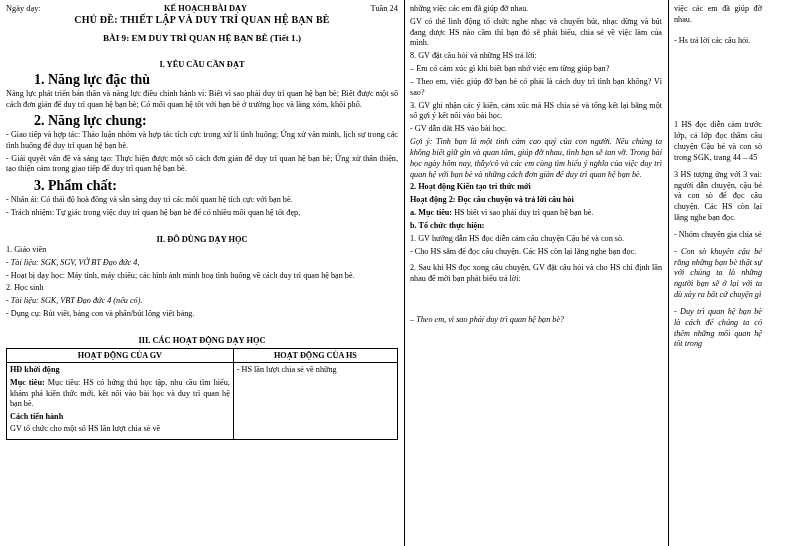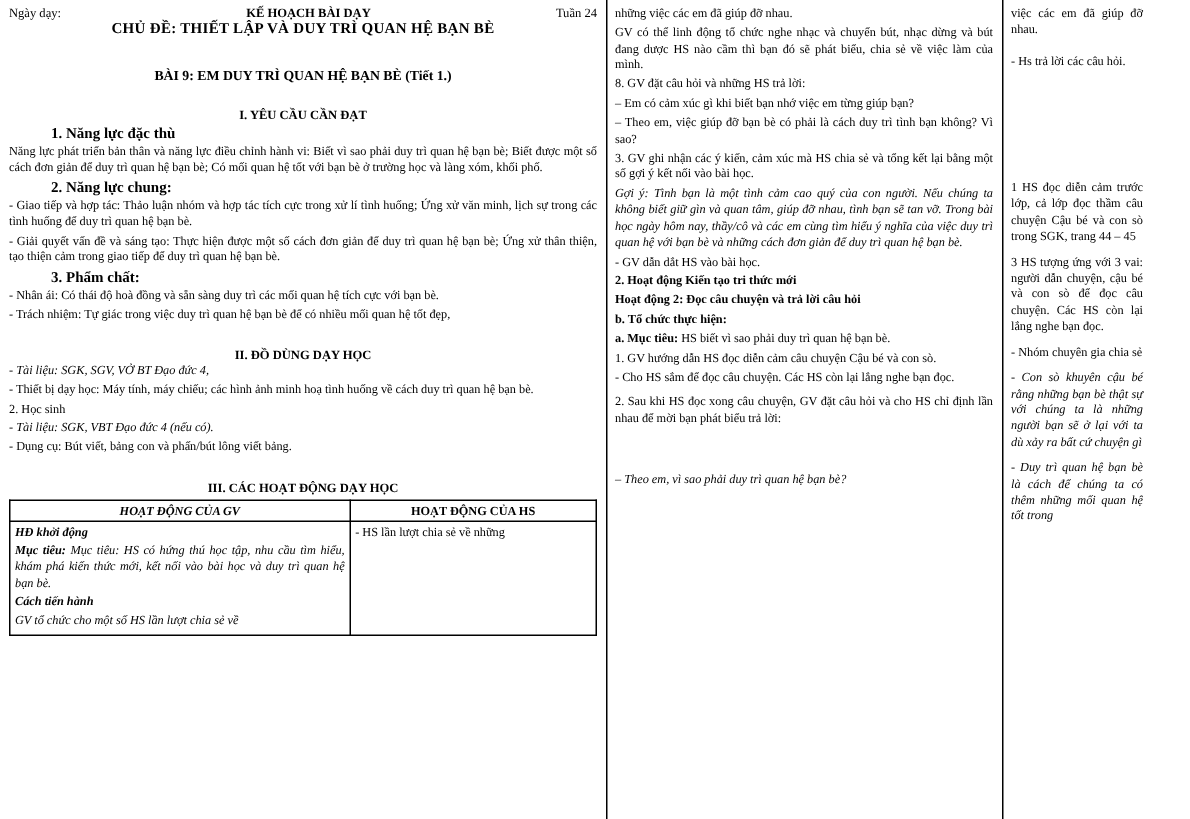--- a/index.html
+++ b/index.html
@@ -43,33 +43,33 @@
     text-align: center;
     font-weight: bold;
     font-size: 10px;
     letter-spacing: .2px;
     margin-top: 1px;
   }
   .title-sub {
     text-align: center;
     font-weight: bold;
     font-size: 9.2px;
-    margin-top: 20px;
+    margin-top: 8px;
     margin-bottom: 2px;
   }
   .sect {
     font-weight: bold;
     font-size: 8.4px;
     margin-top: 17px;
     margin-bottom: 1px;
   }
   .sect-i { text-align: center; }
   .subsect {
     font-weight: bold;
-    font-size: 10px;
+    font-size: 14px;
     margin-top: 3px;
     margin-bottom: 1px;
     padding-left: 28px;
   }
   p.t {
     margin: 0 0 2px 0;
     line-height: 1.30;
     text-align: justify;
   }
   .ital { font-style: italic; }
@@ -86,21 +86,21 @@
     border: 1px solid #000;
     vertical-align: top;
     padding: 2px 3px;
   }
   table.act th {
     text-align: center;
     font-weight: bold;
     font-size: 8.2px;
     padding: 2px 2px;
   }
-  .c-gv { width: 58%; font-style: italic; }
+  .c-gv { width: 58%; }
   .c-hs { width: 42%; }
 
   .vline {
     position: absolute;
     top: 0;
     bottom: 0;
     width: 0;
     border-left: 1px solid #000;
   }
   .vl1 { left: 404px; }
@@ -131,22 +131,23 @@
     <div class="subsect">1. Năng lực đặc thù</div>
     <p class="t">Năng lực phát triển bản thân và năng lực điều chỉnh hành vi: Biết vì sao phải duy trì quan hệ bạn bè; Biết được một số cách đơn giản để duy trì quan hệ bạn bè; Có mối quan hệ tốt với bạn bè ở trường học và làng xóm, khối phố.</p>
     <div class="subsect">2. Năng lực chung:</div>
     <p class="t">- Giao tiếp và hợp tác: Thảo luận nhóm và hợp tác tích cực trong xử lí tình huống; Ứng xử văn minh, lịch sự trong các tình huống để duy trì quan hệ bạn bè.</p>
     <p class="t">- Giải quyết vấn đề và sáng tạo: Thực hiện được một số cách đơn giản để duy trì quan hệ bạn bè; Ứng xử thân thiện, tạo thiện cảm trong giao tiếp để duy trì quan hệ bạn bè.</p>
     <div class="subsect">3. Phẩm chất:</div>
     <p class="t">- Nhân ái: Có thái độ hoà đồng và sẵn sàng duy trì các mối quan hệ tích cực với bạn bè.</p>
     <p class="t">- Trách nhiệm: Tự giác trong việc duy trì quan hệ bạn bè để có nhiều mối quan hệ tốt đẹp,</p>
 
     <div class="sect sect-i">II. ĐỒ DÙNG DẠY HỌC</div>
+    <p class="t">1. Giáo viên</p>
     <p class="t ital">- Tài liệu: SGK, SGV, VỞ BT Đạo đức 4,</p>
-    <p class="t">- Thiết bị dạy học: Máy tính, máy chiếu; các hình ảnh minh hoạ tình huống về cách duy trì quan hệ bạn bè.</p>
+    <p class="t">- Hoạt bị dạy học: Máy tính, máy chiếu; các hình ảnh minh hoạ tình huống về cách duy trì quan hệ bạn bè.</p>
     <p class="t">2. Học sinh</p>
     <p class="t ital">- Tài liệu: SGK, VBT Đạo đức 4 (nếu có).</p>
     <p class="t">- Dụng cụ: Bút viết, bảng con và phấn/bút lông viết bảng.</p>
 
     <div class="sect sect-i">III. CÁC HOẠT ĐỘNG DẠY HỌC</div>
 
     <table class="act">
       <thead>
         <tr>
           <th class="c-gv">HOẠT ĐỘNG CỦA GV</th>
@@ -169,26 +170,26 @@
     </table>
   </div>
 
   <div class="col col-2">
     <p class="t">những việc các em đã giúp đỡ nhau.</p>
     <p class="t">GV có thể linh động tổ chức nghe nhạc và chuyển bút, nhạc dừng và bút đang dược HS nào cầm thì bạn đó sẽ phát biểu, chia sẻ về việc làm của mình.</p>
     <p class="t">8. GV đặt câu hỏi và những HS trả lời:</p>
     <p class="t">– Em có cảm xúc gì khi biết bạn nhớ việc em từng giúp bạn?</p>
     <p class="t">– Theo em, việc giúp đỡ bạn bè có phải là cách duy trì tình bạn không? Vì sao?</p>
     <p class="t">3. GV ghi nhận các ý kiến, cảm xúc mà HS chia sẻ và tổng kết lại bằng một số gợi ý kết nối vào bài học.</p>
+    <p class="t">- GV dẫn dắt HS vào bài học.</p>
     <p class="t ital">Gợi ý: Tình bạn là một tình cảm cao quý của con người. Nếu chúng ta không biết giữ gìn và quan tâm, giúp đỡ nhau, tình bạn sẽ tan vỡ. Trong bài học ngày hôm nay, thầy/cô và các em cùng tìm hiểu ý nghĩa của việc duy trì quan hệ với bạn bè và những cách đơn giản để duy trì quan hệ bạn bè.</p>
-    <p class="t">- GV dẫn dắt HS vào bài học.</p>
     <p class="t bold">2. Hoạt động Kiến tạo tri thức mới</p>
     <p class="t bold">Hoạt động 2: Đọc câu chuyện và trả lời câu hỏi</p>
+    <p class="t"><span class="bold">a. Mục tiêu:</span> <span>HS biết vì sao phải duy trì quan hệ bạn bè.</span></p>
     <p class="t bold">b. Tổ chức thực hiện:</p>
-    <p class="t"><span class="bold">a. Mục tiêu:</span> <span>HS biết vì sao phải duy trì quan hệ bạn bè.</span></p>
     <p class="t">1. GV hướng dẫn HS đọc diễn cảm câu chuyện Cậu bé và con sò.</p>
     <p class="t">- Cho HS sắm để đọc câu chuyện. Các HS còn lại lắng nghe bạn đọc.</p>
     <div class="gap"></div>
     <p class="t">2. Sau khi HS đọc xong câu chuyện, GV đặt câu hỏi và cho HS chỉ định lần nhau để mời bạn phát biểu trả lời:</p>
     <div class="gap"></div>
     <div class="gap"></div>
     <div class="gap"></div>
     <div class="gap"></div>
     <div class="gap"></div>
     <div class="gap"></div>

